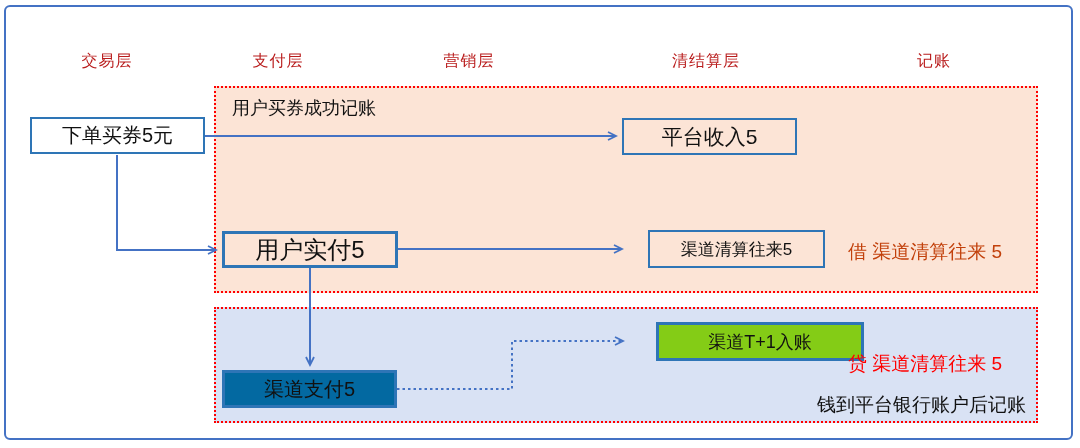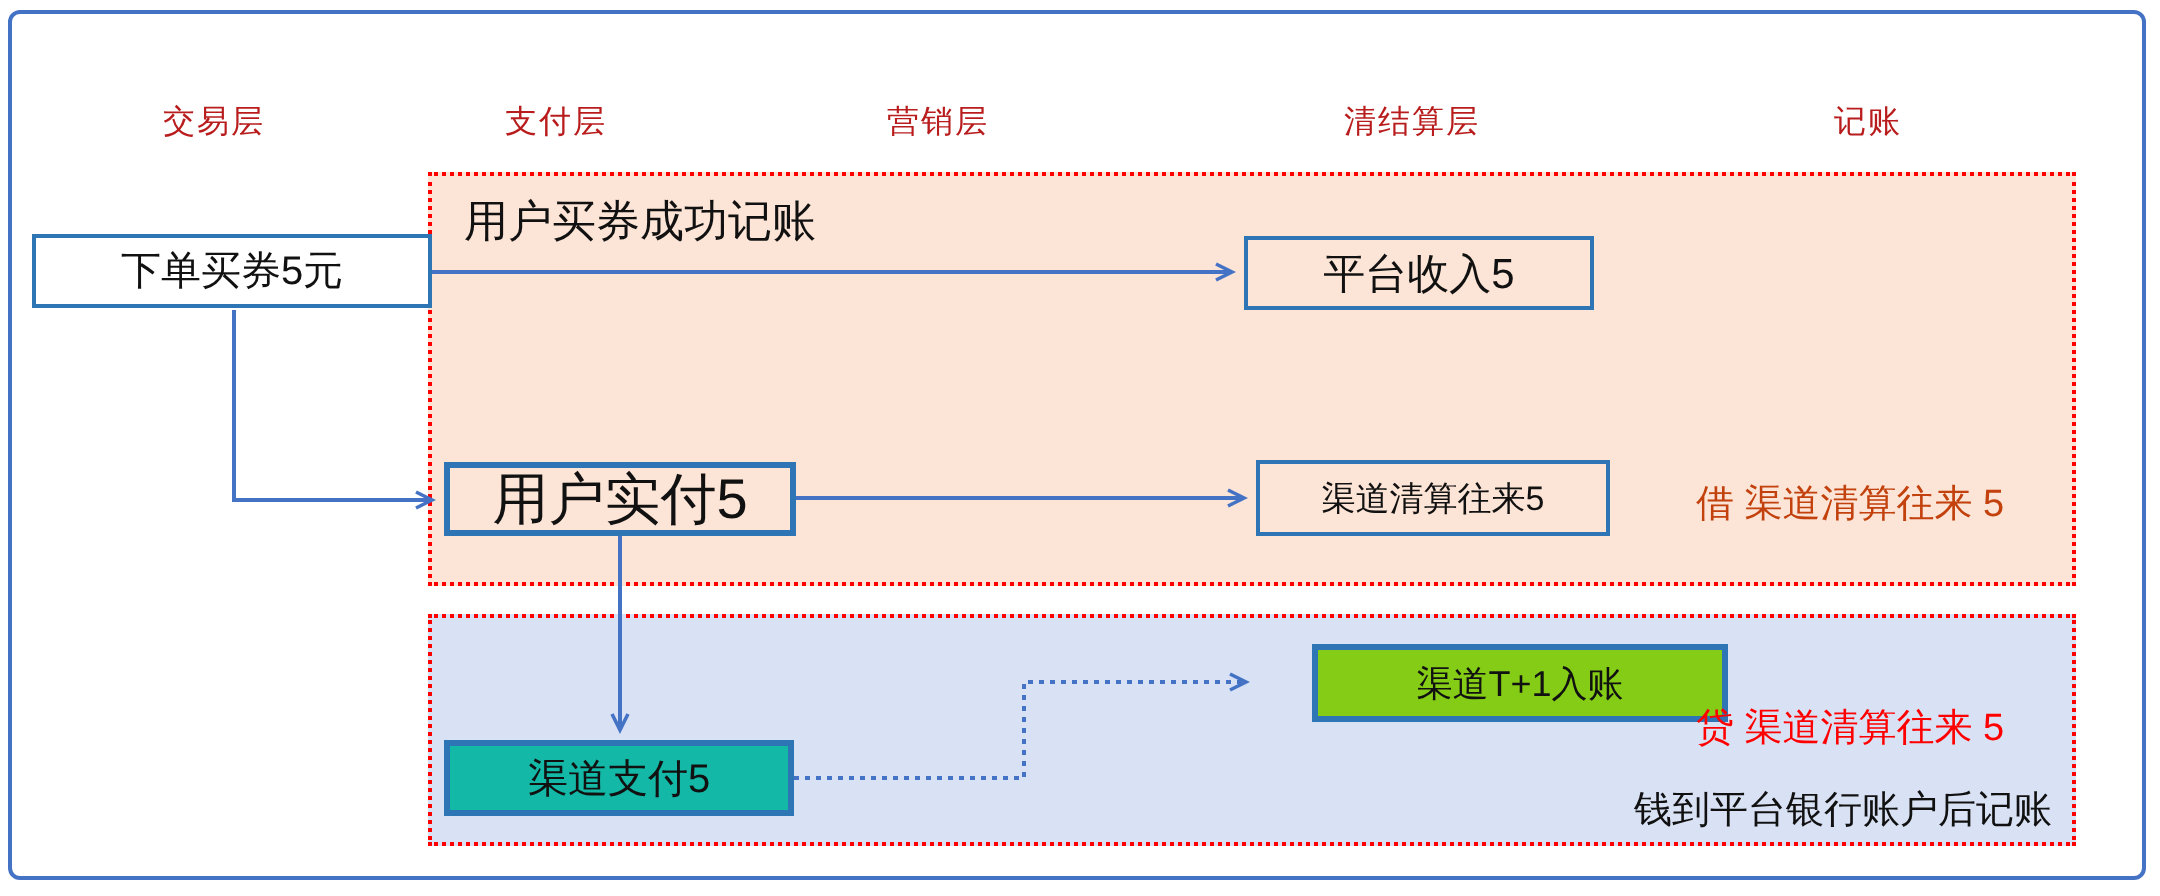--- a/index.html
+++ b/index.html
@@ -5,30 +5,30 @@
   html,body{margin:0;padding:0;background:#fff;}
   .canvas{position:relative;width:1080px;height:448px;background:#ffffff;
           font-family:"Liberation Sans",sans-serif;overflow:hidden;}
   .frame{position:absolute;left:4px;top:5px;width:1069px;height:435px;
          border:2px solid #4472C4;border-radius:6px;box-sizing:border-box;}
   .hdr{position:absolute;top:31px;transform:translateX(-50%);font-size:16px;
        color:#b91c1c;white-space:nowrap;letter-spacing:1px;margin-top:20px;}
   .panel{position:absolute;box-sizing:border-box;border:2px dotted #FF0000;}
   .panel-purchase{left:214px;top:86px;width:824px;height:207px;background:#FCE4D6;}
   .panel-settlement{left:214px;top:307px;width:824px;height:116px;background:#D9E2F4;}
-  .panel-label{position:absolute;left:16px;top:8px;font-size:22px;color:#111;white-space:nowrap;}
+  .panel-label{position:absolute;left:16px;top:8px;font-size:18px;color:#111;white-space:nowrap;}
   .panel-label-br{position:absolute;right:10px;bottom:3px;font-size:19px;color:#111;white-space:nowrap;}
   .node{position:absolute;box-sizing:border-box;display:flex;align-items:center;
         justify-content:center;border:2px solid #2E75B6;color:#111;white-space:nowrap;}
   .thick{border-width:3px;}
-  .n-order{left:16px;top:117px;width:200px;height:37px;background:#ffffff;font-size:20px;}
-  .n-user-paid{left:222px;top:231px;width:176px;height:37px;background:#FCE4D6;font-size:28px;}
-  .n-channel-pay{left:222px;top:370px;width:175px;height:38px;background:#14b8a6;font-size:20px;}
+  .n-order{left:30px;top:117px;width:175px;height:37px;background:#ffffff;font-size:20px;}
+  .n-user-paid{left:222px;top:231px;width:176px;height:37px;background:#FCE4D6;font-size:24px;}
+  .n-channel-pay{left:222px;top:370px;width:175px;height:38px;background:#0369a1;font-size:20px;}
   .n-platform-income{left:622px;top:118px;width:175px;height:37px;background:#FCE4D6;font-size:21px;}
-  .n-channel-clearing{left:628px;top:230px;width:177px;height:38px;background:#FCE4D6;font-size:17px;}
+  .n-channel-clearing{left:648px;top:230px;width:177px;height:38px;background:#FCE4D6;font-size:17px;}
   .n-channel-t1{left:628px;top:322px;width:208px;height:39px;background:#84cc16;font-size:18px;margin-left:28px;}
   .entry{position:absolute;left:848px;font-size:19px;white-space:nowrap;color:#1a1a1a;}
   .e1{top:125px;}
   .e2{top:239px;}
   .e3{top:322px;}
   .e4{top:351px;}
   .connectors{position:absolute;left:0;top:0;pointer-events:none;}
 </style>
 </head>
 <body>

